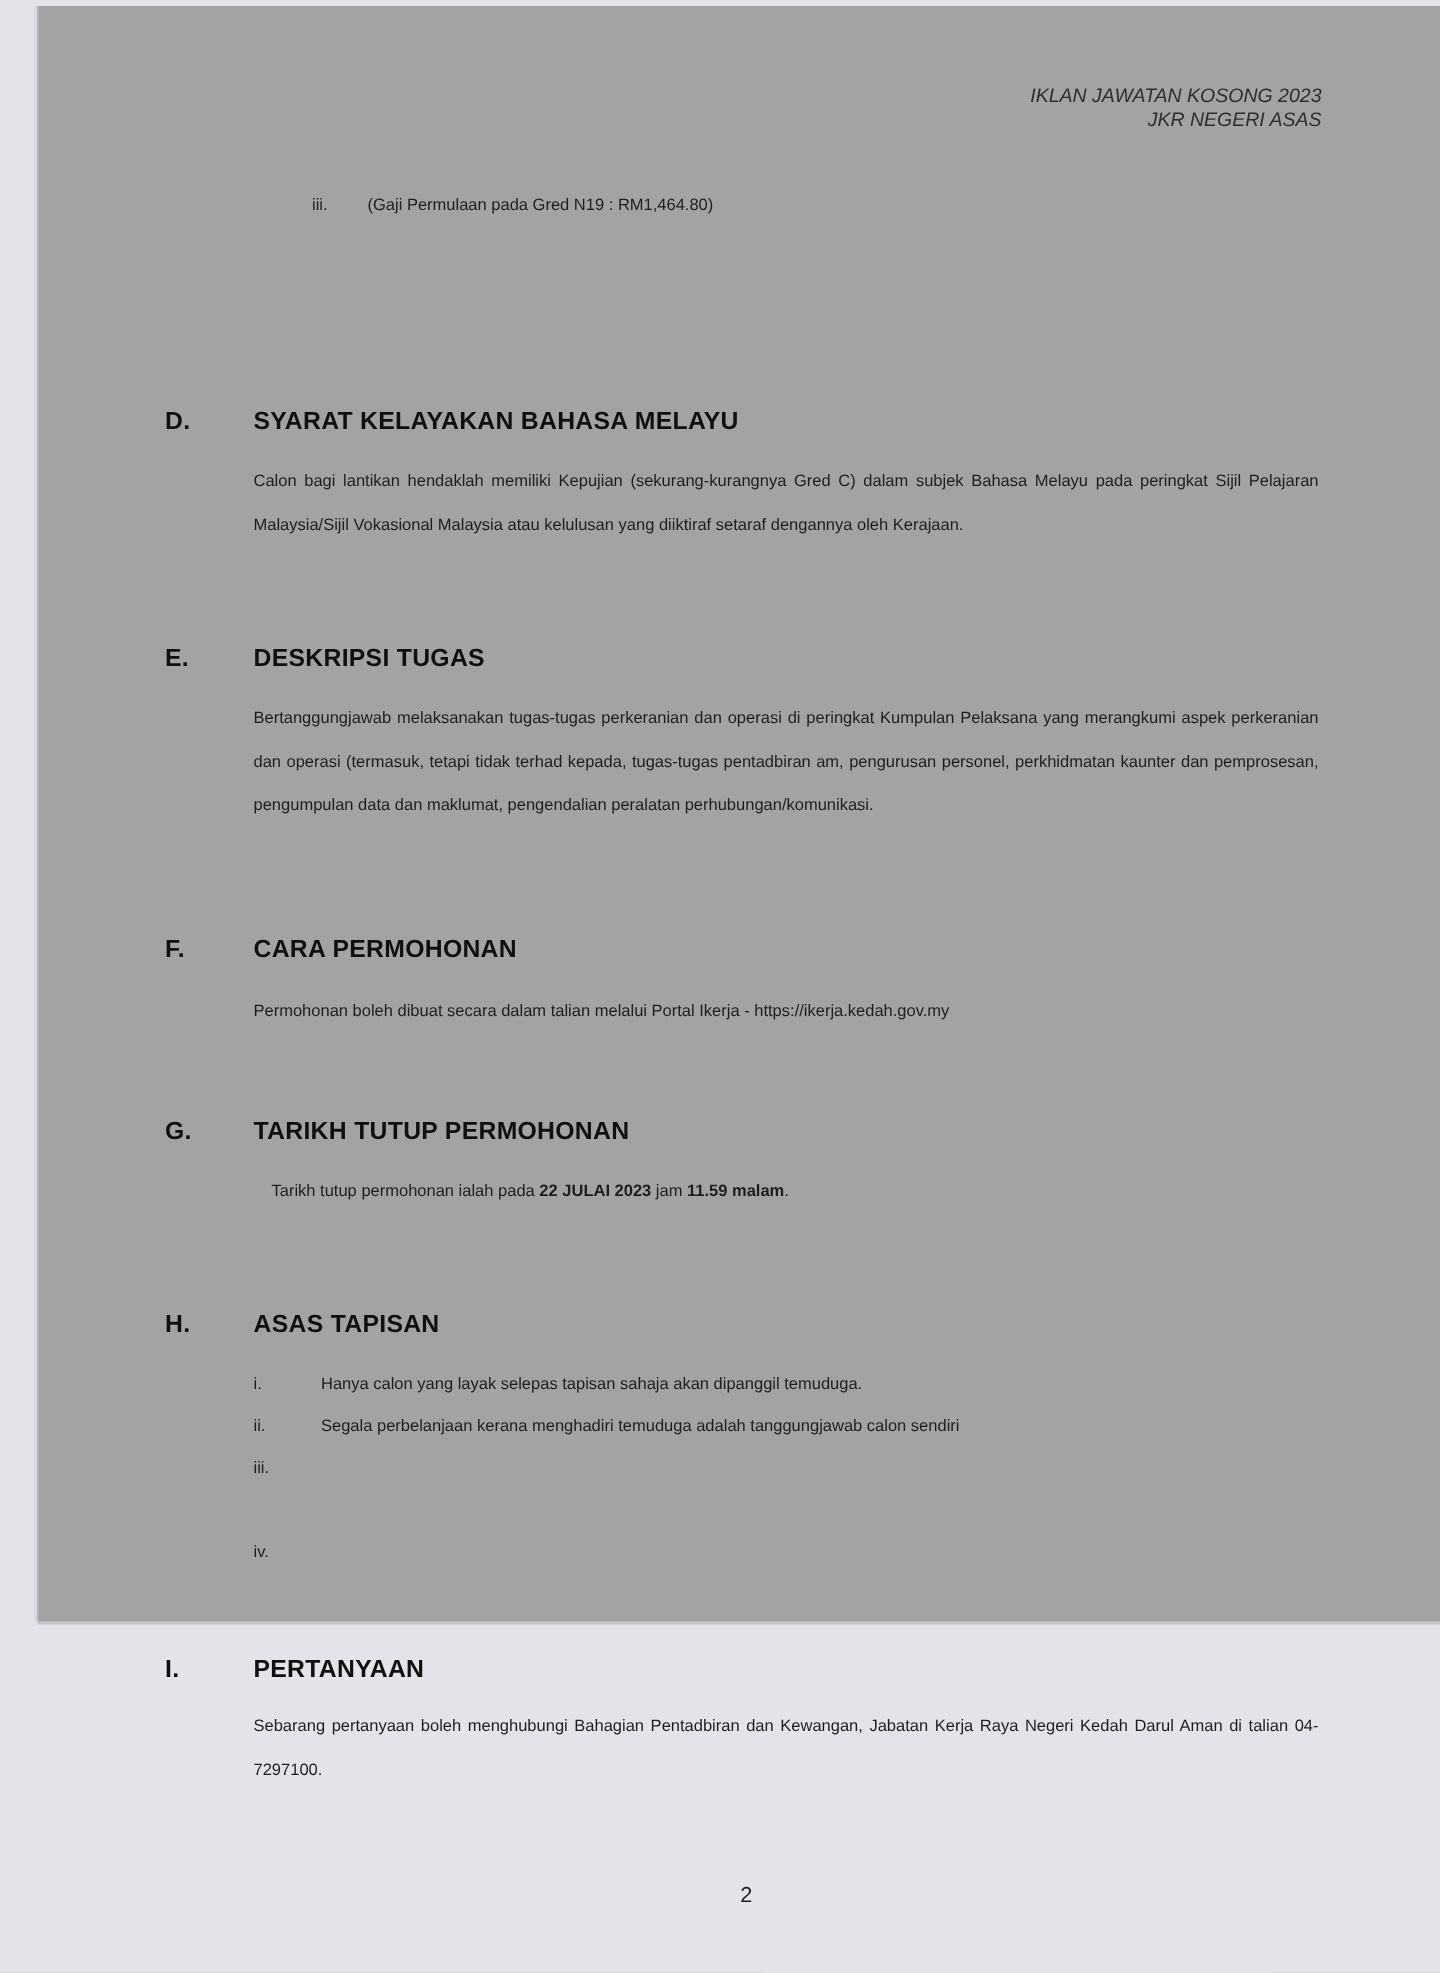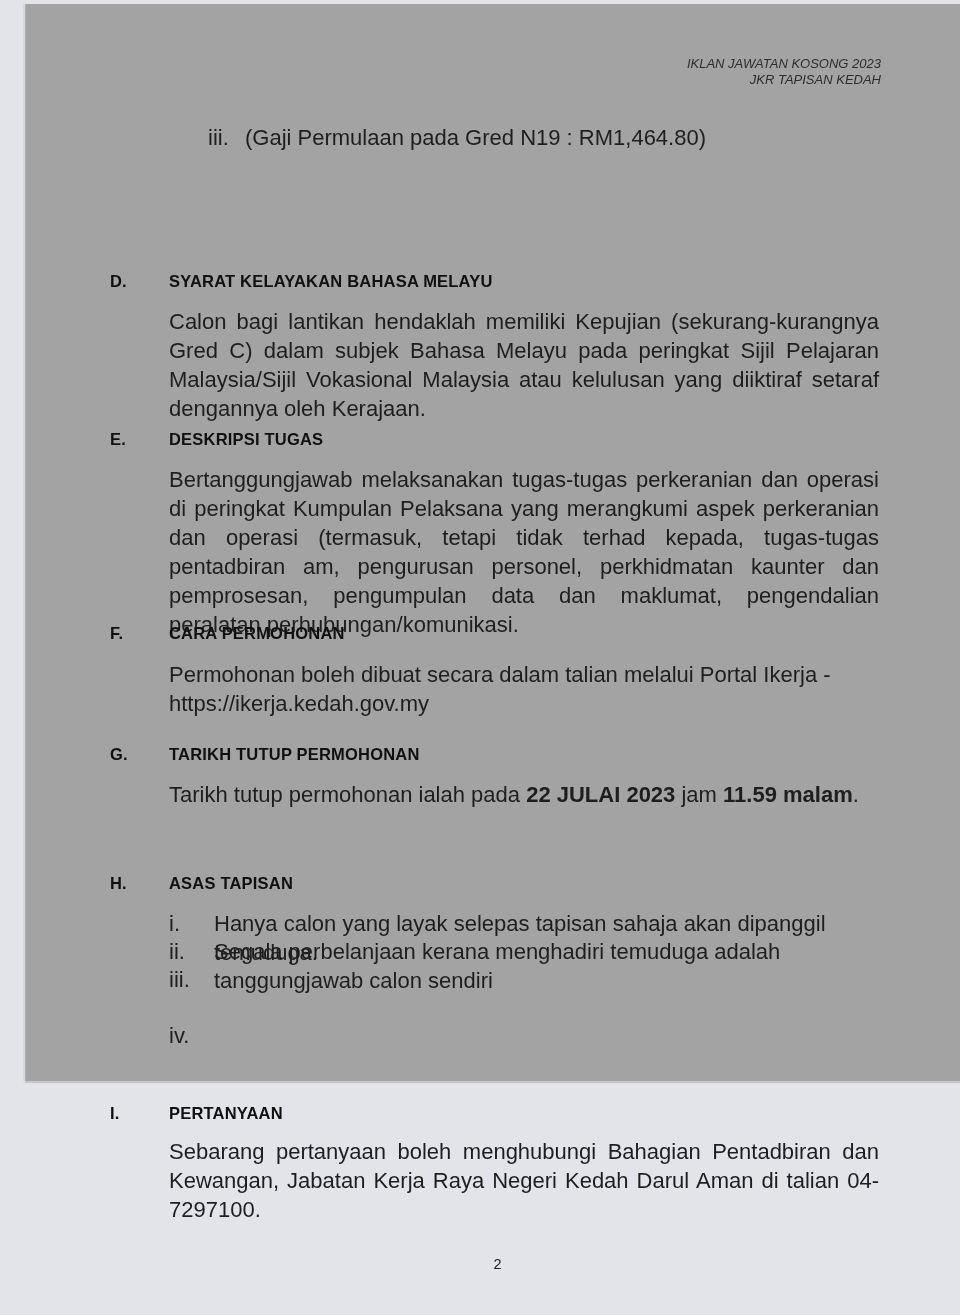--- a/index.html
+++ b/index.html
@@ -39,21 +39,21 @@
   
   .heading {
     font-weight: 700;
     font-size: 16.5px;
     line-height: 29px;
     color: #101010;
     letter-spacing: 0.2px;
     white-space: nowrap;
   }
   .body-text {
-    font-size: 22px;
+    font-size: 11px;
     line-height: 29px;
     color: #1e1e1e;
   }
   .just { text-align: justify; }
   .numeral { white-space: nowrap; }
   .b { font-weight: 700; }
 
   
   .cont-numeral { left: 182px; top: 119px; }
   .cont-text    { left: 219px; top: 119px; width: 634px; }
@@ -66,21 +66,21 @@
   .d-head { top: 263px; }
   .d-body { top: 303px; }
 
   .e-head { top: 421px; }
   .e-body { top: 461px; }
 
   .f-head { top: 615px; }
   .f-body { top: 656px; }
 
   .g-head { top: 736px; }
-  .g-body { top: 776px; }
+  .g-body { top: 776px; margin-left: 12px; }
 
   .h-head { top: 865px; }
 
   .h-num  { left: 143px; }
   .h-txt  { left: 188px; width: 665px; }
   .h-i   { top: 905px; }
   .h-ii  { top: 933px; }
   .h-iii { top: 961px; }
   .h-iv  { top: 1017px; }
 
@@ -96,21 +96,21 @@
     color: #222;
   }
 </style>
 </head>
 <body>
 
 <div class="page">
 
   <div class="abs doc-header">
     <div>IKLAN JAWATAN KOSONG 2023</div>
-    <div>JKR TAPISAN KEDAH</div>
+    <div>JKR NEGERI ASAS</div>
   </div>
 
   <div class="abs body-text numeral cont-numeral">iii.</div>
   <div class="abs body-text cont-text">
     <div>(Gaji Permulaan pada Gred N19 : RM1,464.80)</div>
   </div>
 
   <div class="abs heading ltr d-head">D.</div>
   <div class="abs heading ttl d-head">SYARAT KELAYAKAN BAHASA MELAYU</div>
   <div class="abs body-text just bod d-body">Calon bagi lantikan hendaklah memiliki Kepujian (sekurang-kurangnya Gred C) dalam subjek Bahasa Melayu pada peringkat Sijil Pelajaran Malaysia/Sijil Vokasional Malaysia atau kelulusan yang diiktiraf setaraf dengannya oleh Kerajaan.</div>

